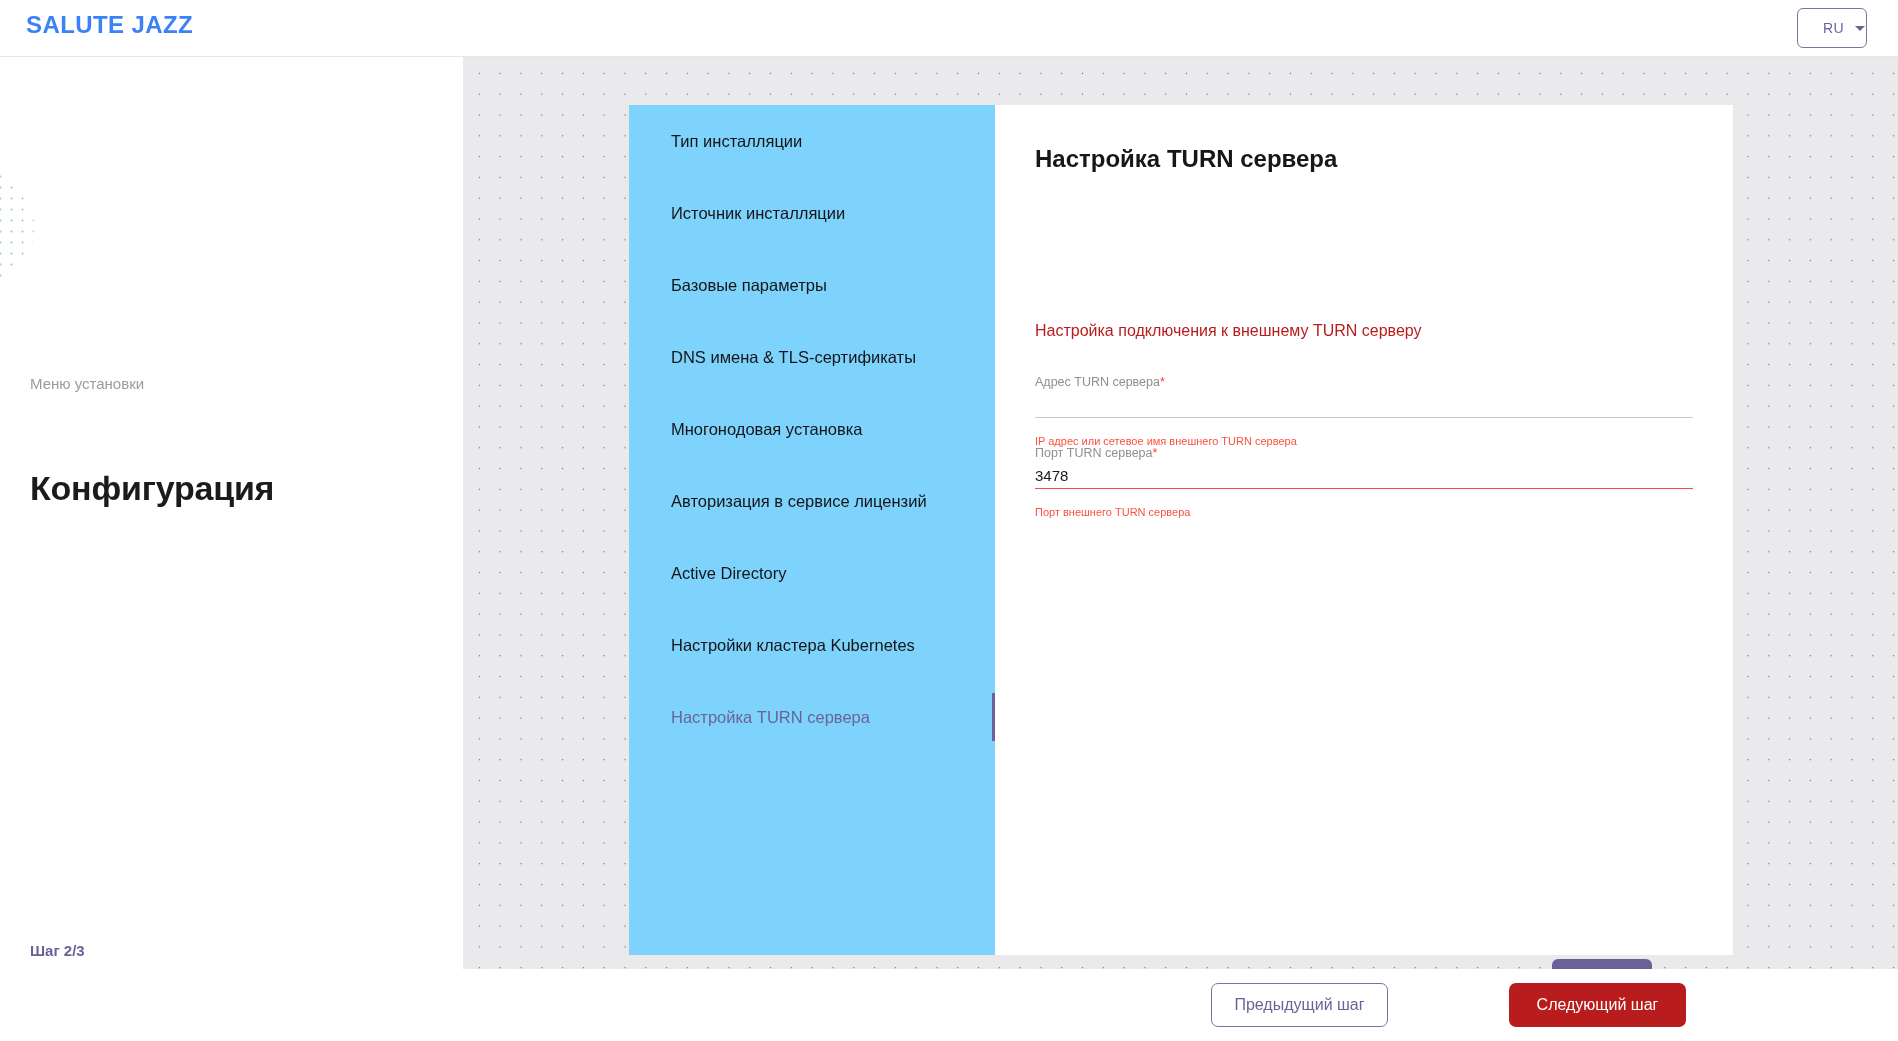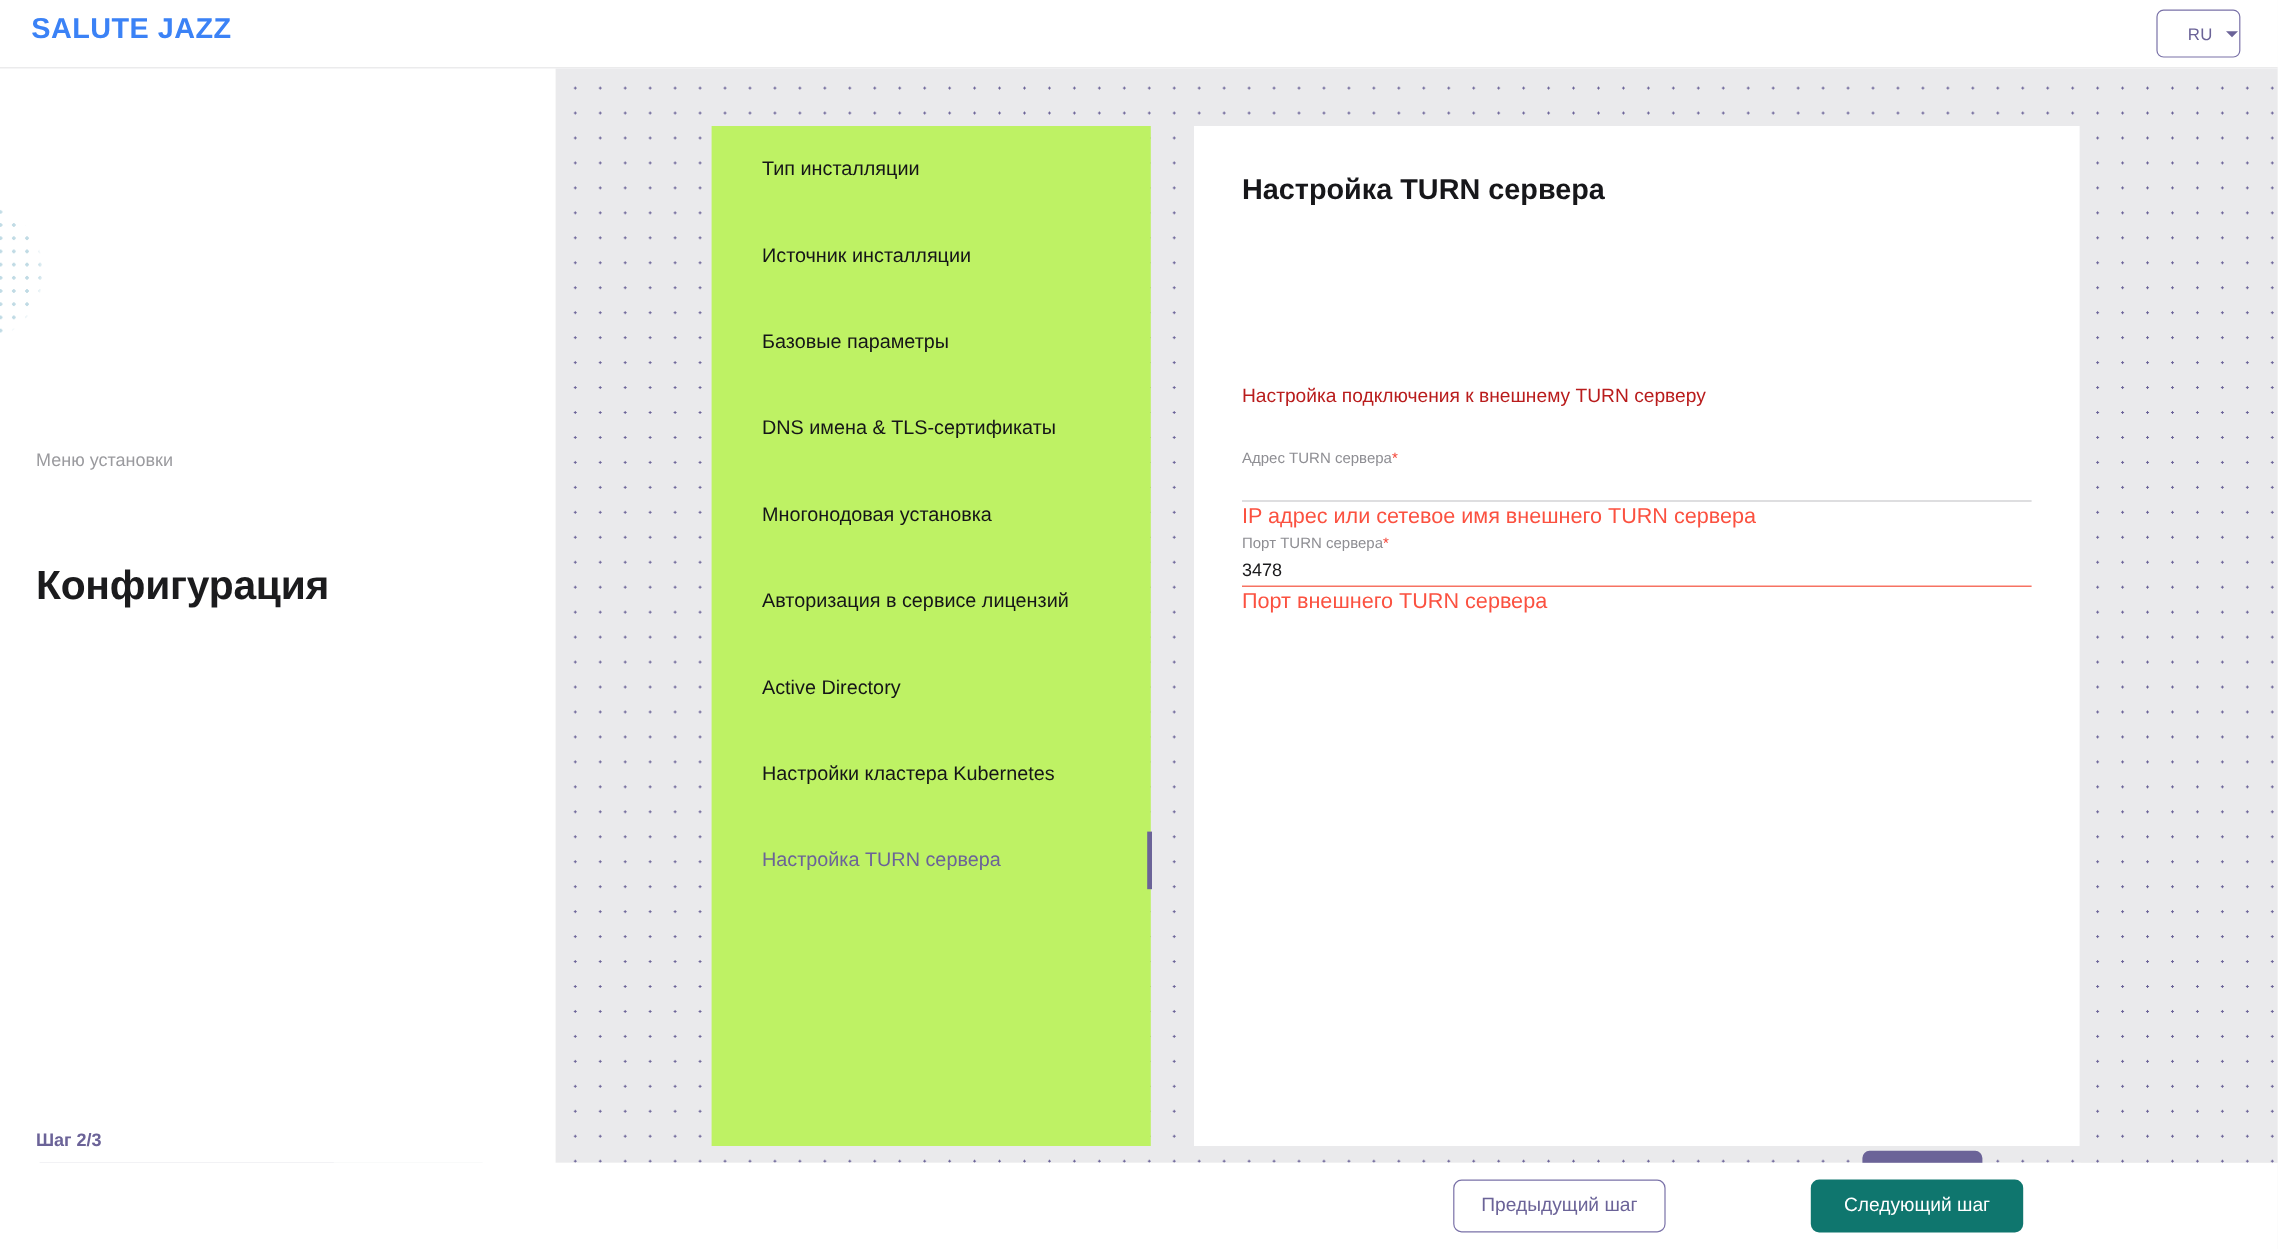--- a/index.html
+++ b/index.html
@@ -133,25 +133,25 @@
     height: 912px;
     background-color: #eaeaec;
     background-image: radial-gradient(#6b6398 0.9px, transparent 1px);
     background-size: 20.8px 20.8px;
     background-position: 6px 6px;
   }
 
   
   .menu-card {
     position: absolute;
-    left: 593px;
+    left: 629px;
     top: 105px;
     width: 366px;
     height: 850px;
-    background: #bef264;
+    background: #7dd3fc;
     text-align: center;
   }
   .menu-list {
     position: absolute;
     left: 0; top: 0;
     width: 100%;
     list-style: none;
   }
   .menu-item {
     position: relative;
@@ -228,23 +228,23 @@
     padding: 0;
     display: block;
   }
   .field-underline {
     width: 100%;
     height: 1px;
     background: #c8c8cc;
   }
   .field-underline.error { background: #f4503c; height: 1.2px; }
   .field-help {
-    font-size: 18px;
+    font-size: 11px;
     color: #fb5140;
-    margin-top: 2px;
+    margin-top: 17px;
     display: block;
   }
 
   .next-inner-btn {
     position: absolute;
     left: 557px;
     top: 854px;
     width: 100px;
     height: 39px;
     background: #6b6398;
@@ -279,21 +279,21 @@
     font-family: "Liberation Sans", sans-serif;
     font-size: 16px;
     cursor: pointer;
   }
   .btn-next {
     position: absolute;
     right: 48px;
     top: 14px;
     width: 177px;
     height: 44px;
-    background: #0f766e;
+    background: #b91c1c;
     border: none;
     border-radius: 7px;
     color: #ffffff;
     font-family: "Liberation Sans", sans-serif;
     font-size: 16px;
     cursor: default;
   }
 </style>
 </head>
 <body>

